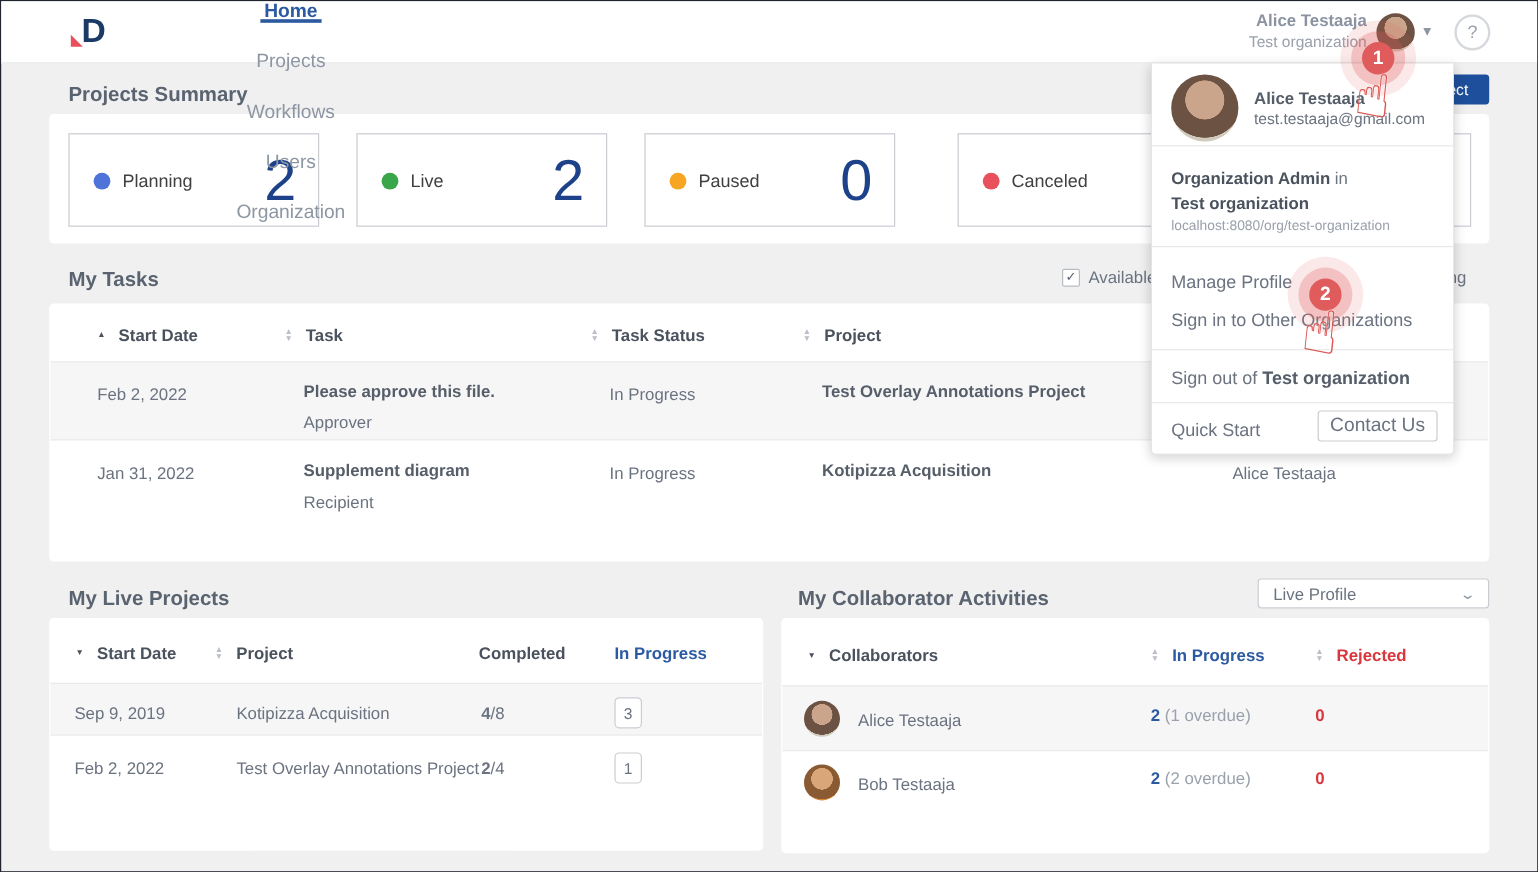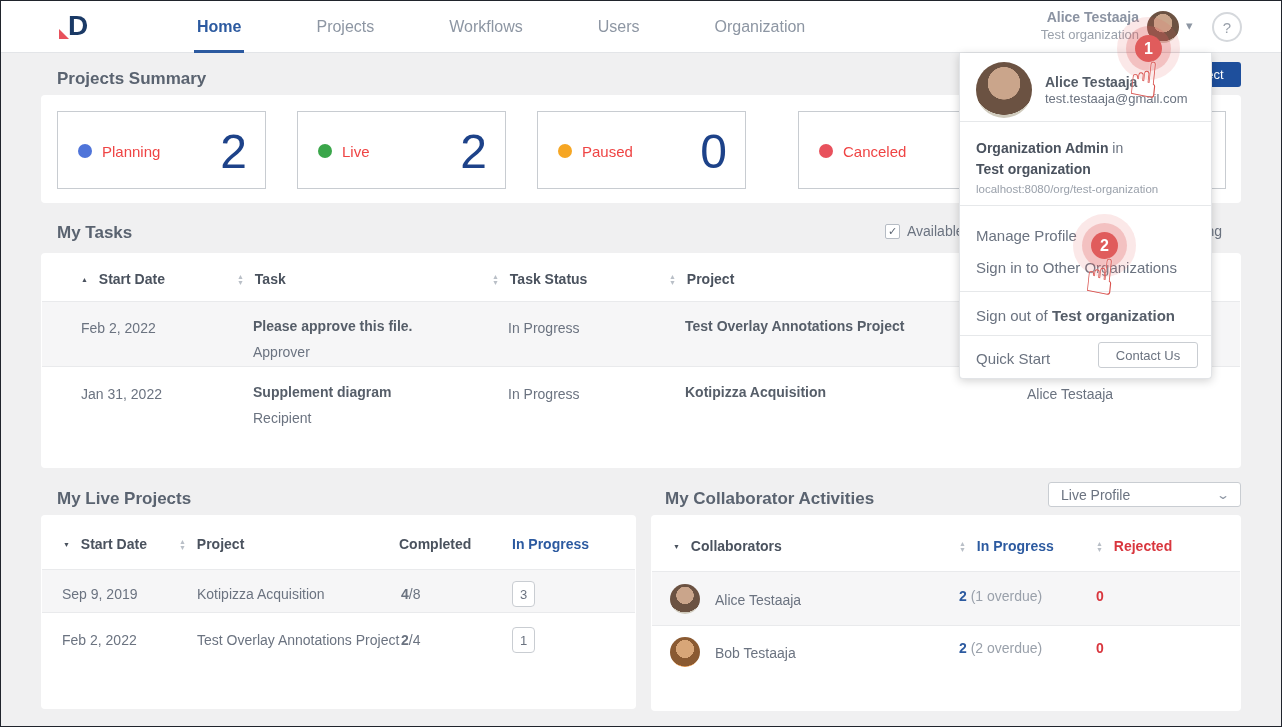--- a/index.html
+++ b/index.html
@@ -7,21 +7,21 @@
   body { font-family:"Liberation Sans", sans-serif; }
   #screen {
     position:relative; width:1282px; height:727px; overflow:hidden;
     background:#f0f0f1; border:1px solid #20242c;
   }
   
   .topnav { position:absolute; left:0; top:0; width:100%; height:52px; background:#fff; border-bottom:1px solid #e3e5e8; z-index:10; }
   .logo { position:absolute; left:58px; top:9px; width:44px; height:34px; cursor:pointer; }
   .logo-tri { position:absolute; left:0; bottom:5px; width:0; height:0; border-left:10px solid #e8515c; border-top:10px solid transparent; }
   .logo-d { position:absolute; left:9px; top:0; font-size:28px; font-weight:800; color:#1b3a66; letter-spacing:-1px; }
-  .navlist { position:absolute; left:196px; top:0; height:52px; display:flex; gap:75px; align-items:center; }
+  .navlist { position:absolute; left:196px; top:0; height:52px; display:flex; gap:24px; align-items:center;flex-direction:column; }
   .navitem { position:relative; height:52px; display:flex; align-items:center; font-size:16px; color:#8d96a3; cursor:pointer; }
   .navitem.active { color:#2c5aa0; font-weight:700; }
   .navitem.active .underline { position:absolute; left:-3px; right:-3px; bottom:0; height:3px; background:#2c5aa0; }
   .nav-user { position:absolute; right:142px; top:8px; text-align:right; cursor:pointer; }
   .nav-user-name { font-size:14px; font-weight:700; color:#8b93a2; }
   .nav-user-org { font-size:13px; color:#9aa1ab; margin-top:2px; }
   .nav-avatar { position:absolute; left:1146px; top:10px; width:32px; height:32px; border-radius:50%; cursor:pointer;
     background:radial-gradient(circle at 50% 38%, #caa58b 0 36%, #6b5242 37% 70%, #cfcabc 71%); }
   .nav-caret { position:absolute; left:1185px; top:17px; font-size:13px; color:#8d96a3; cursor:pointer; }
   .help-btn { position:absolute; left:1211px; top:11px; width:30px; height:30px; border-radius:50%; border:2px solid #d5d8dc;
@@ -31,21 +31,21 @@
   .panel { position:absolute; background:#fff; border-radius:4px; }
   .sort { display:inline-flex; flex-direction:column; font-size:7px; line-height:6px; color:#b9bfc7; margin-right:7px; vertical-align:middle; }
   .sort .on { color:#4a525e; }
   .th { position:absolute; font-size:14px; font-weight:700; color:#4a525e; white-space:nowrap; }
   .cell { position:absolute; font-size:14px; color:#6b7380; white-space:nowrap; }
   .cell.b { font-weight:700; color:#565e69; }
   .rowband { position:absolute; background:#f6f6f7; border-top:1px solid #e9eaec; border-bottom:1px solid #e9eaec; }
   
   .sumcard { position:absolute; top:110px; width:209px; height:78px; background:#fff; border:1px solid #c8ccd1; cursor:pointer; }
   .dot { position:absolute; left:20px; top:32px; width:14px; height:14px; border-radius:50%; }
-  .sumlabel { position:absolute; left:44px; top:31px; font-size:15px; color:#ef4444; }
+  .sumlabel { position:absolute; left:44px; top:31px; font-size:15px; color:#404040; }
   .sumnum { position:absolute; right:18px; top:12px; font-size:48px; font-weight:100; color:#1d4289; }
   .create-btn { position:absolute; left:1122px; top:61px; width:118px; height:25px; background:#1e4f9c; color:#fff;
     font-size:13px; border:none; border-radius:3px; display:flex; align-items:center; justify-content:center; cursor:pointer; z-index:5; }
   
   .checkrow { position:absolute; display:flex; align-items:center; gap:7px; cursor:pointer; }
   .checkbox { width:15px; height:15px; border:1px solid #b6bcc4; border-radius:2px; background:#fff; color:#5a6370;
     font-size:11px; line-height:13px; text-align:center; }
   .checklabel { font-size:14px; color:#6b7380; }
   
   .countbox { position:absolute; width:23px; height:26px; border:1px solid #c9cdd2; border-radius:4px; background:#fff;
@@ -63,21 +63,21 @@
     border-top:none; border-radius:0 0 4px 4px; box-shadow:0 2px 10px rgba(0,0,0,0.18); z-index:40; }
   .dd-divider { position:absolute; left:0; width:100%; height:1px; background:#e6e8ea; }
   .dd-avatar { position:absolute; left:16px; top:9px; width:56px; height:56px; border-radius:50%;
     background:radial-gradient(circle at 50% 38%, #caa58b 0 36%, #6b5242 37% 70%, #cfcabc 71%); }
   .dd-name { position:absolute; left:85px; top:21px; font-size:14px; font-weight:700; color:#555d68; }
   .dd-email { position:absolute; left:85px; top:38px; font-size:13px; color:#6b7380; }
   .dd-line { position:absolute; left:16px; font-size:14px; color:#4a525e; white-space:nowrap; }
   .dd-item { position:absolute; left:16px; font-size:15px; color:#6b7380; cursor:pointer; white-space:nowrap; }
   .dd-url { position:absolute; left:16px; font-size:11.5px; color:#9aa1ab; }
   .contact-btn { position:absolute; left:138px; top:289px; width:100px; height:26px; background:#fff; border:1px solid #c9cdd2;
-    border-radius:3px; font-size:13px; color:#6b7380; display:flex; align-items:center; justify-content:center; cursor:pointer; }
+    border-radius:3px; font-size:16px; color:#6b7380; display:flex; align-items:center; justify-content:center; cursor:pointer; }
   
   .badge { position:absolute; width:27px; height:27px; border-radius:50%; background:#e05c5c; color:#fff; font-size:16px;
     font-weight:700; display:flex; align-items:center; justify-content:center; z-index:50;
     box-shadow:0 0 0 9px rgba(224,92,92,0.28), 0 0 0 18px rgba(224,92,92,0.14); }
   .hand { position:absolute; font-size:50px; color:#d9534f; z-index:51; transform:rotate(6deg);
     text-shadow:0 0 2px rgba(255,255,255,0.9); font-family:"DejaVu Sans", sans-serif; }
 </style>
 </head>
 <body>
 

